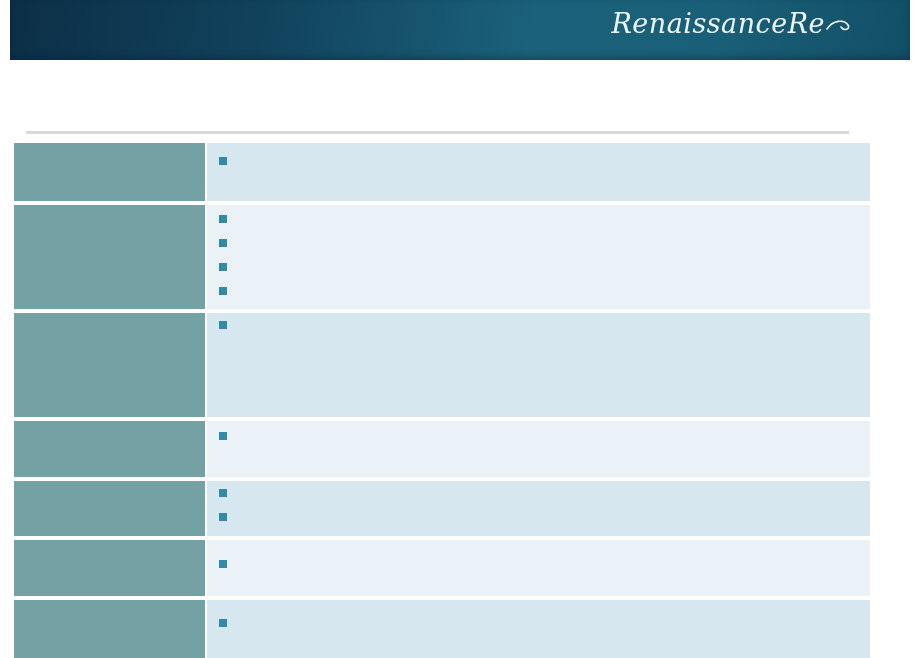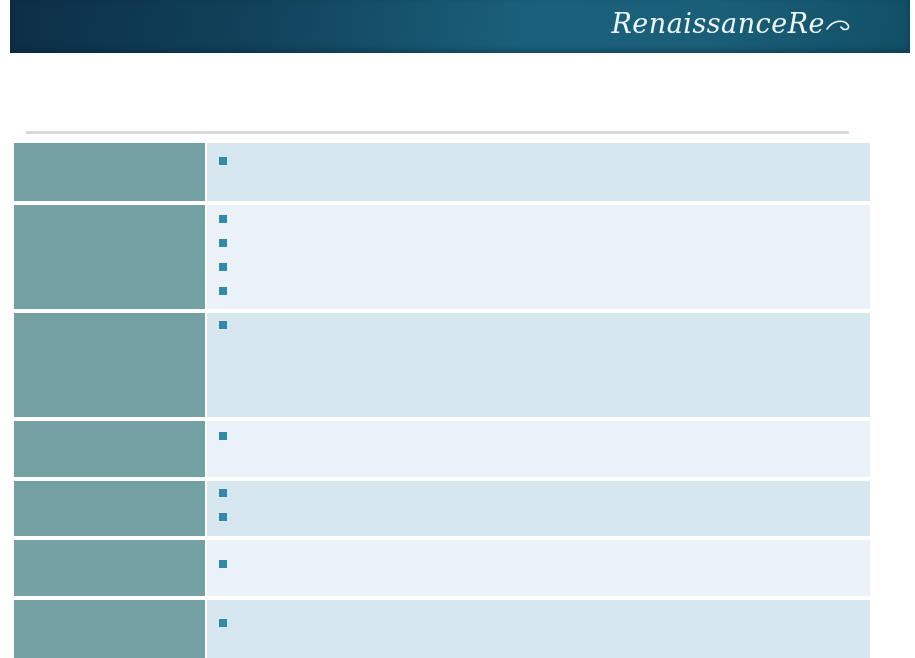--- a/index.html
+++ b/index.html
@@ -7,21 +7,21 @@
     width: 915px; height: 658px;
     background: #ffffff;
     overflow: hidden;
     font-family: "Liberation Sans", sans-serif;
     position: relative;
   }
   
   .header-bar {
     position: absolute;
     left: 10px; top: 0;
-    width: 900px; height: 53px;
+    width: 900px; height: 60px;
     background: linear-gradient(100deg,
       #0c2f47 0%, #11425c 28%, #1b617b 58%, #1a5f78 78%, #124f66 100%);
     box-shadow: inset 0 -3px 6px rgba(5,30,45,0.35);
   }
   .logo {
     position: absolute;
     right: 58px; top: 8px;
     display: flex;
     align-items: baseline;
     color: #eef6fa;

